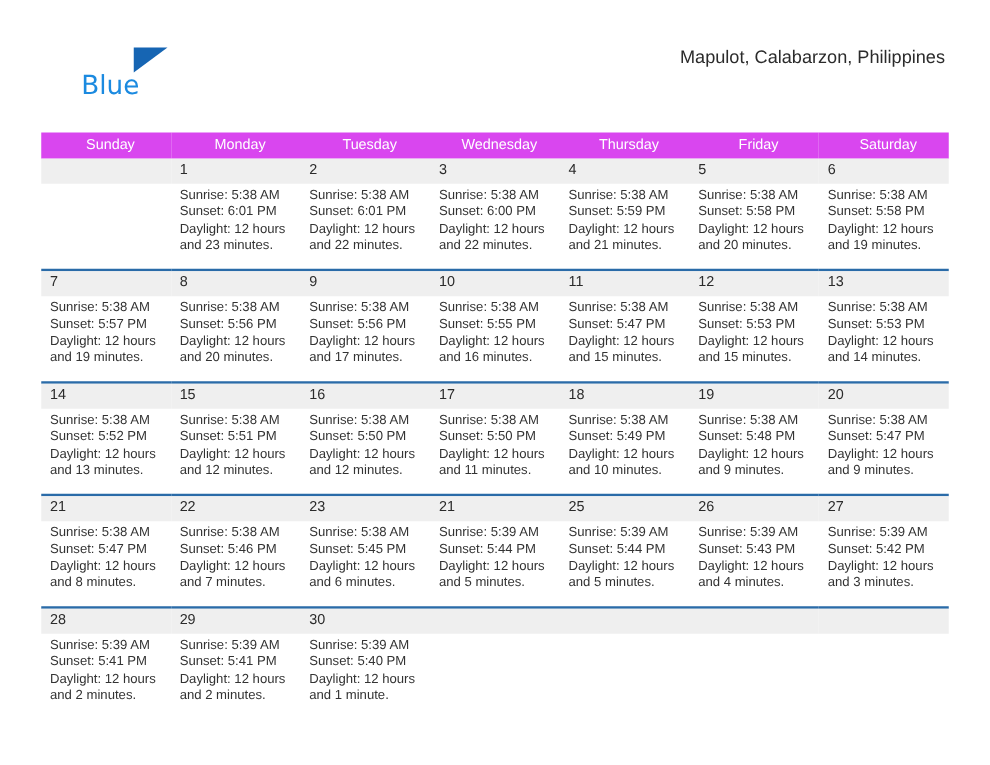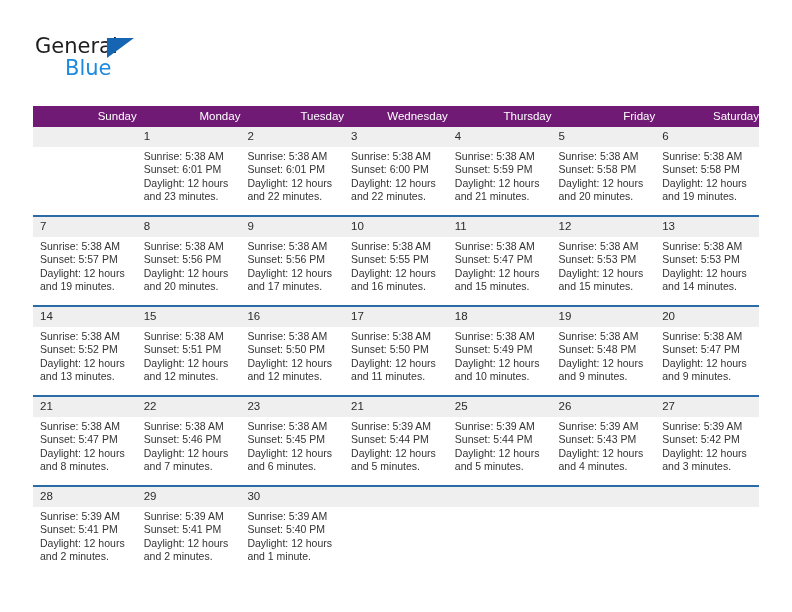--- a/index.html
+++ b/index.html
@@ -89,25 +89,25 @@
     position: absolute;
     left: 33px;
     top: 106px;
     width: 726px;
     border-collapse: collapse;
     table-layout: fixed;
   }
   .calendar col { width: 103.71px; }
 
   thead th {
-    background: #701a75;
+    background: #d946ef;
     color: #ffffff;
     font-size: 11.5px;
     font-weight: normal;
-    text-align: right;
+    text-align: center;
     padding: 4px 0 5px 7px;
     height: 11px;
     line-height: 12px;
   }
 
   tbody tr.week-row td {
     vertical-align: top;
     padding: 0;
     border-top: 2px solid #2a6ba8;
     background: #ffffff;
@@ -141,26 +141,26 @@
   .details div { white-space: nowrap; }
 </style>
 </head>
 <body>
 
 <div class="page">
 
   <div class="header">
 
     <div class="logo">
-      <span class="logo-general">General</span>
       <span class="logo-triangle"></span>
       <span class="logo-blue">Blue</span>
     </div>
 
     <div class="title-block">
+      <div class="cal-subtitle">Mapulot, Calabarzon, Philippines</div>
     </div>
 
   </div>
 
   <table class="calendar">
     <colgroup>
       <col>
         <col>
         <col>
         <col>

